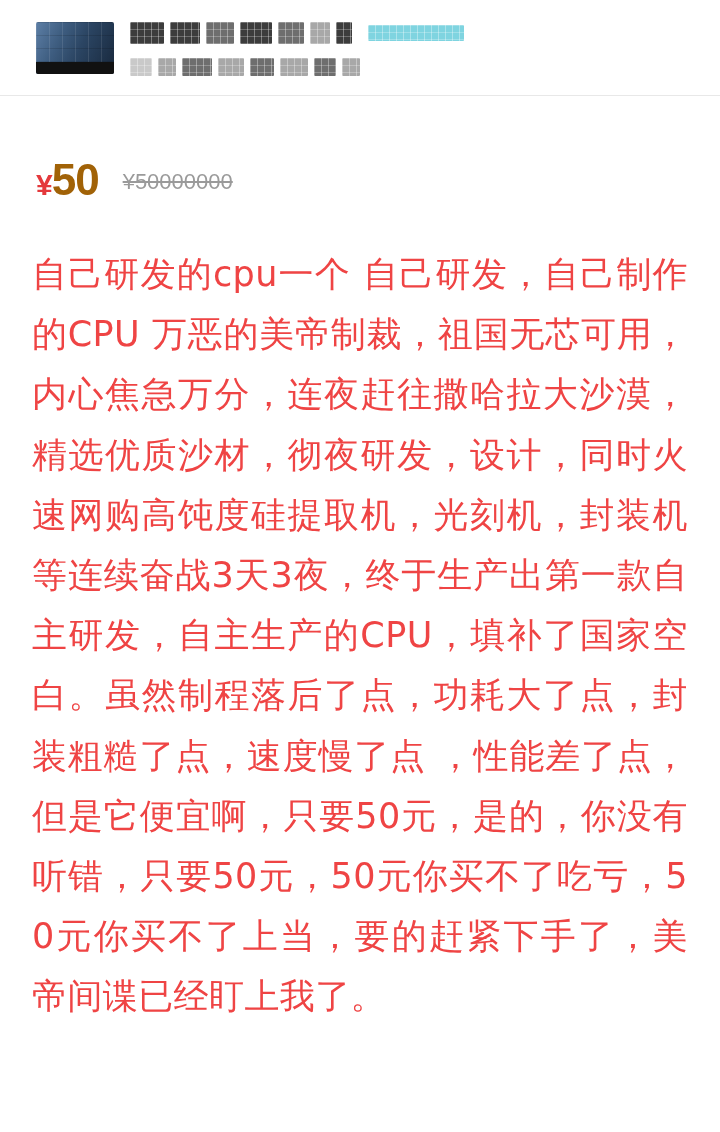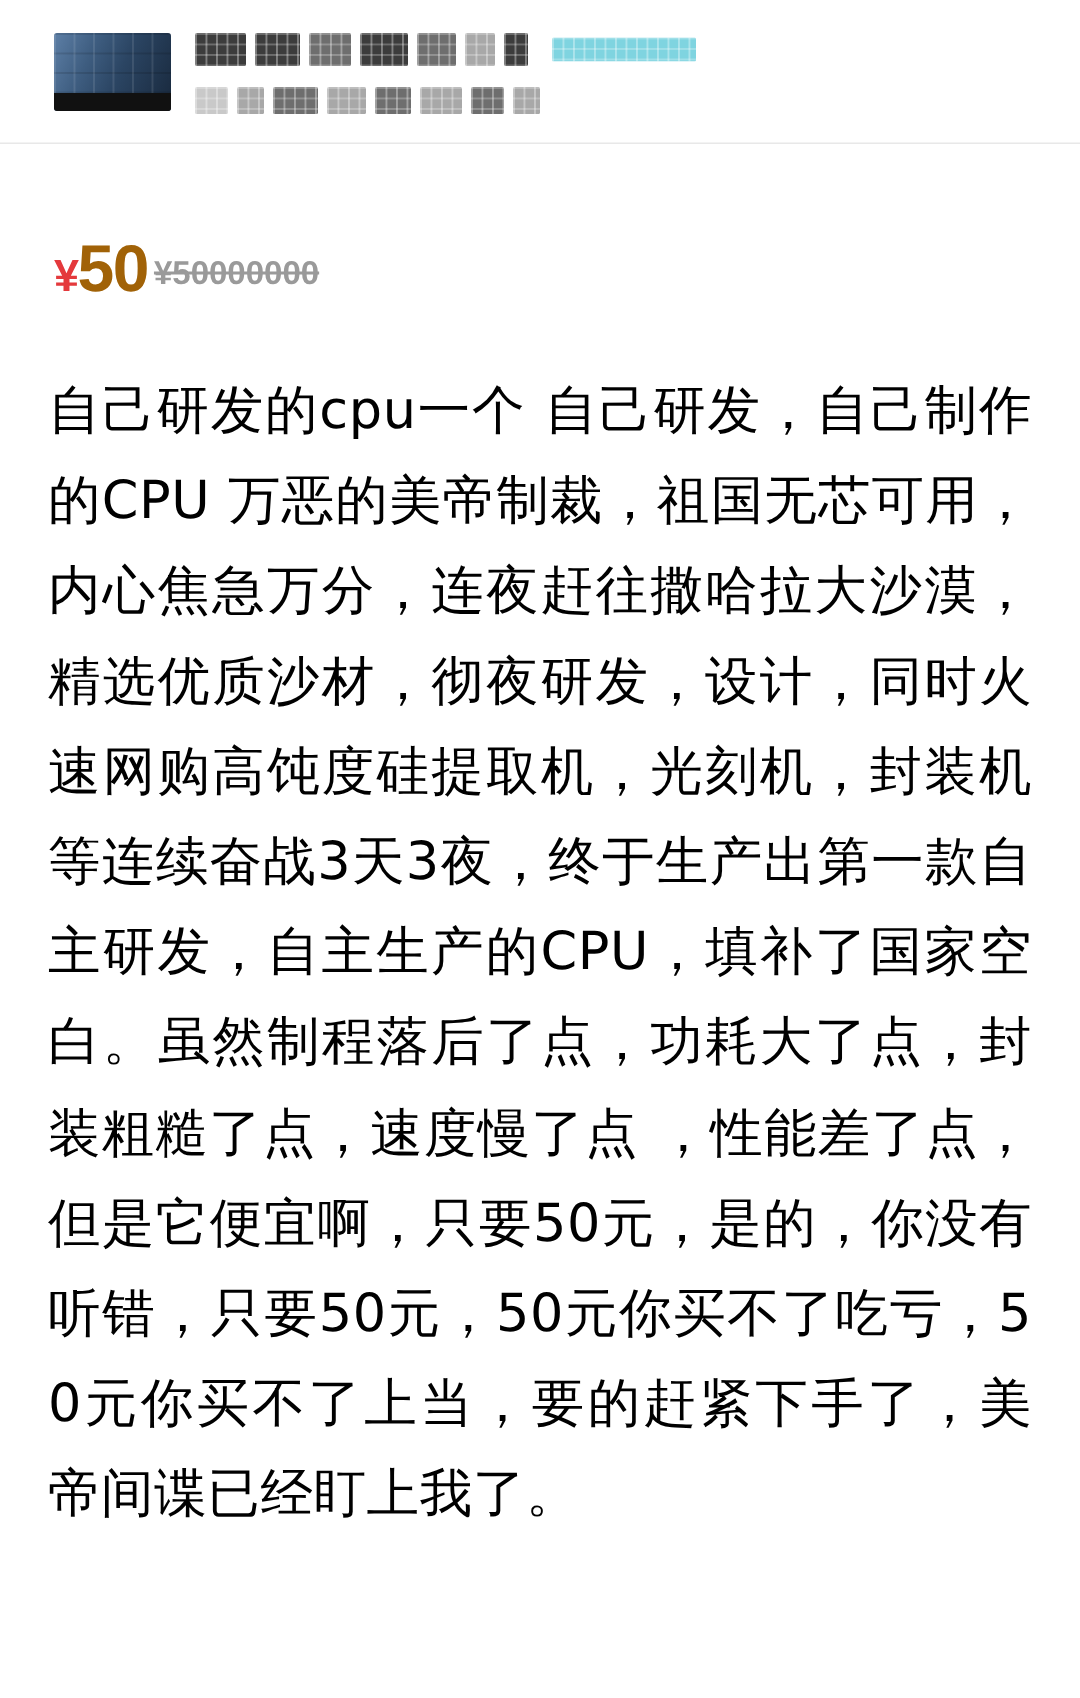--- a/index.html
+++ b/index.html
@@ -109,36 +109,35 @@
     letter-spacing: -1px;
   }
   .price-now {
     color: #a16207;
     font-size: 44px;
     font-weight: 700;
     line-height: 1;
     letter-spacing: -1px;
   }
   .price-old {
-    margin-left: 4px;
+    margin-left: 24px;
     color: #9a9a9a;
     font-size: 22px;
     text-decoration: line-through;
     align-self: center;
     position: relative;
     top: 2px;
-    font-weight: bold;
   }
 
   
   .desc {
     padding: 42px 32px 0 32px;
     font-size: 35px;
     line-height: 1.72;
-    color: #000000;
+    color: #ef4444;
     letter-spacing: 0.4px;
     text-align: justify;
     word-break: break-all;
     font-family: "DejaVu Sans", "Liberation Sans", sans-serif;
   }
 </style>
 </head>
 <body>
 
 <div class="page">

